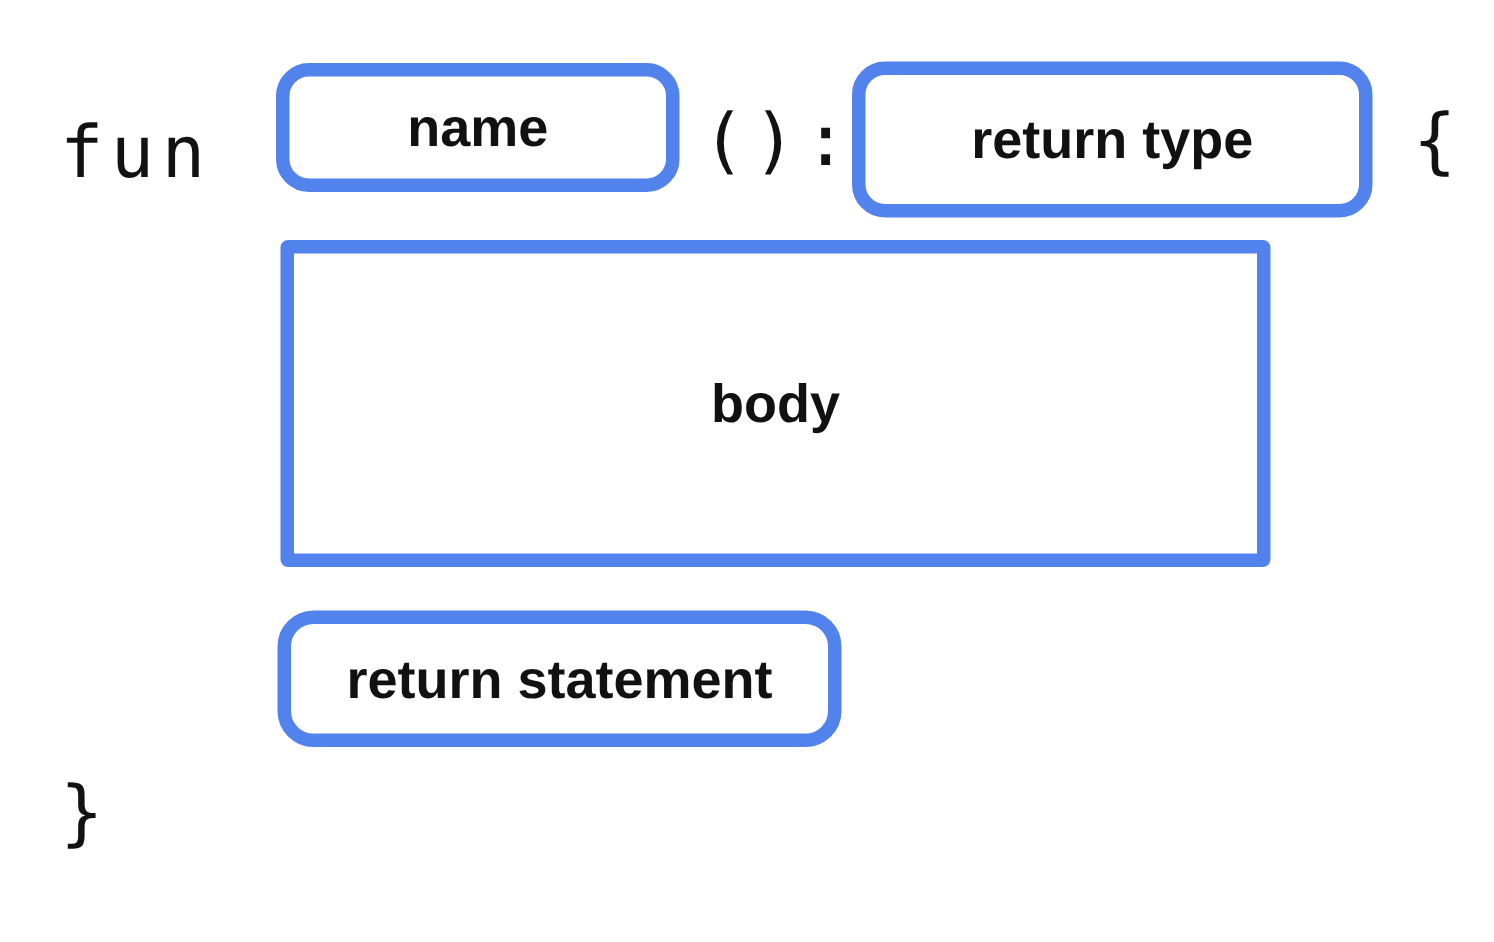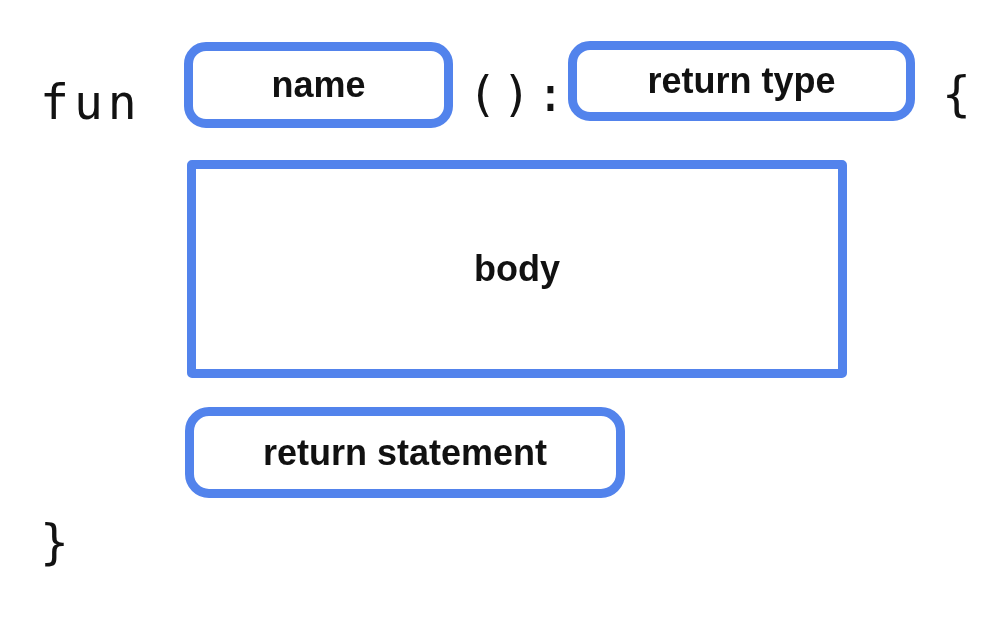--- a/index.html
+++ b/index.html
@@ -37,23 +37,23 @@
   }
   .slot-label {
     font-family: "Liberation Sans", sans-serif;
     font-weight: 700;
     font-size: 36px;
     color: #111111;
     letter-spacing: 0px;
     white-space: nowrap;
   }
   .slot-name        { left: 184px; top: 42px;  width: 269px; height: 86px;  border-radius: 22px; }
-  .slot-return-type { left: 568px; top: 41px;  width: 347px; height: 80px;  border-radius: 22px; }
+  .slot-return-type { left: 568px; top: 41px;  width: 347px; height: 104px;  border-radius: 22px; }
   .slot-body        { left: 187px; top: 160px; width: 660px; height: 218px; border-radius: 5px; }
-  .slot-return-stmt { left: 185px; top: 407px; width: 440px; height: 91px;  border-radius: 24px; }
+  .slot-return-stmt { left: 185px; top: 407px; width: 376px; height: 91px;  border-radius: 24px; }
 
   .tok-fun    { left: 40px;  top: 78px; }
   .tok-parens { left: 468px; top: 70px; }
   .tok-colon  { left: 536px; top: 70px; }
   .tok-obrace { left: 942px; top: 70px; }
   .tok-cbrace { left: 40px;  top: 518px; }
 </style>
 </head>
 <body>
 

